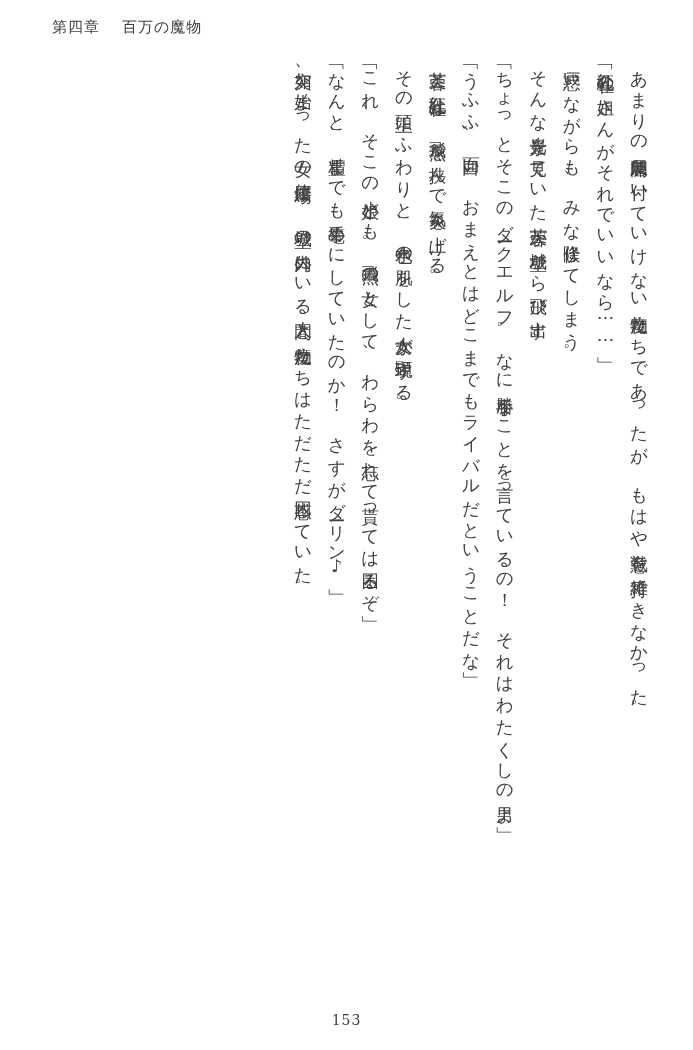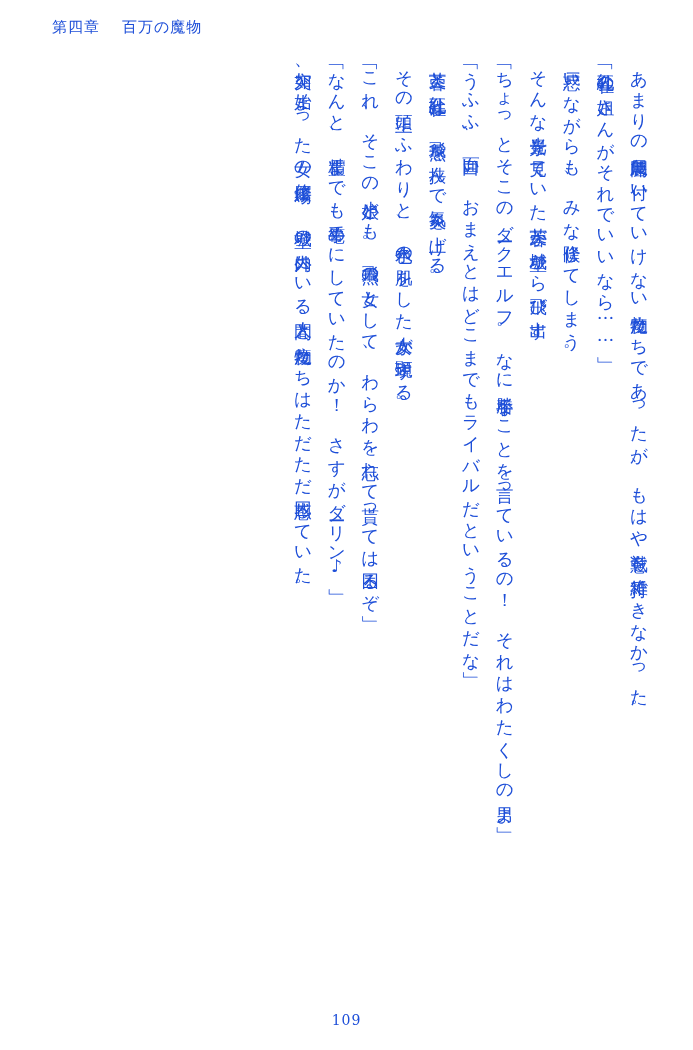--- a/index.html
+++ b/index.html
@@ -6,21 +6,21 @@
     margin: 0;
     padding: 0;
     background: #ffffff;
   }
   .page {
     position: relative;
     width: 693px;
     height: 1050px;
     background: #ffffff;
     font-family: "DejaVu Serif", "Liberation Serif", serif;
-    color: #1d4ed8;
+    color: #404040;
     overflow: hidden;
   }
   
   .header {
     position: absolute;
     top: 18px;
     left: 52px;
     font-size: 15px;
     letter-spacing: 1px;
     white-space: nowrap;
@@ -87,15 +87,15 @@
         <p class="noindent">「ちょっとそこのダークエルフ。なに勝手なことを言っているの！　それはわたくしの男よ」</p>
         <p class="noindent">「うふふ、面白い。おまえとはどこまでもライバルだということだな」</p>
         <p class="noindent">芙蓉と紅孔雀は、飛燕を挟んで気炎を上げる。</p>
         <p class="noindent">その頭上にふわりと、水色の肌をした大女が顕現する。</p>
         <p class="noindent">「これ、そこの小娘ども。飛燕の女として、わらわを忘れて貰っては困るぞ」</p>
         <p class="noindent">「なんと、精霊までも手篭めにしていたのか！　さすがダーリン♪」</p>
         <p class="noindent">突如、始まった女の修羅場に、城壁の内外にいる人間と魔物たちはただただ困惑していた。</p>
       </div>
   </div>
 
-  <div class="folio">109</div>
+  <div class="folio">153</div>
 
 </div>
 
 </body></html>

